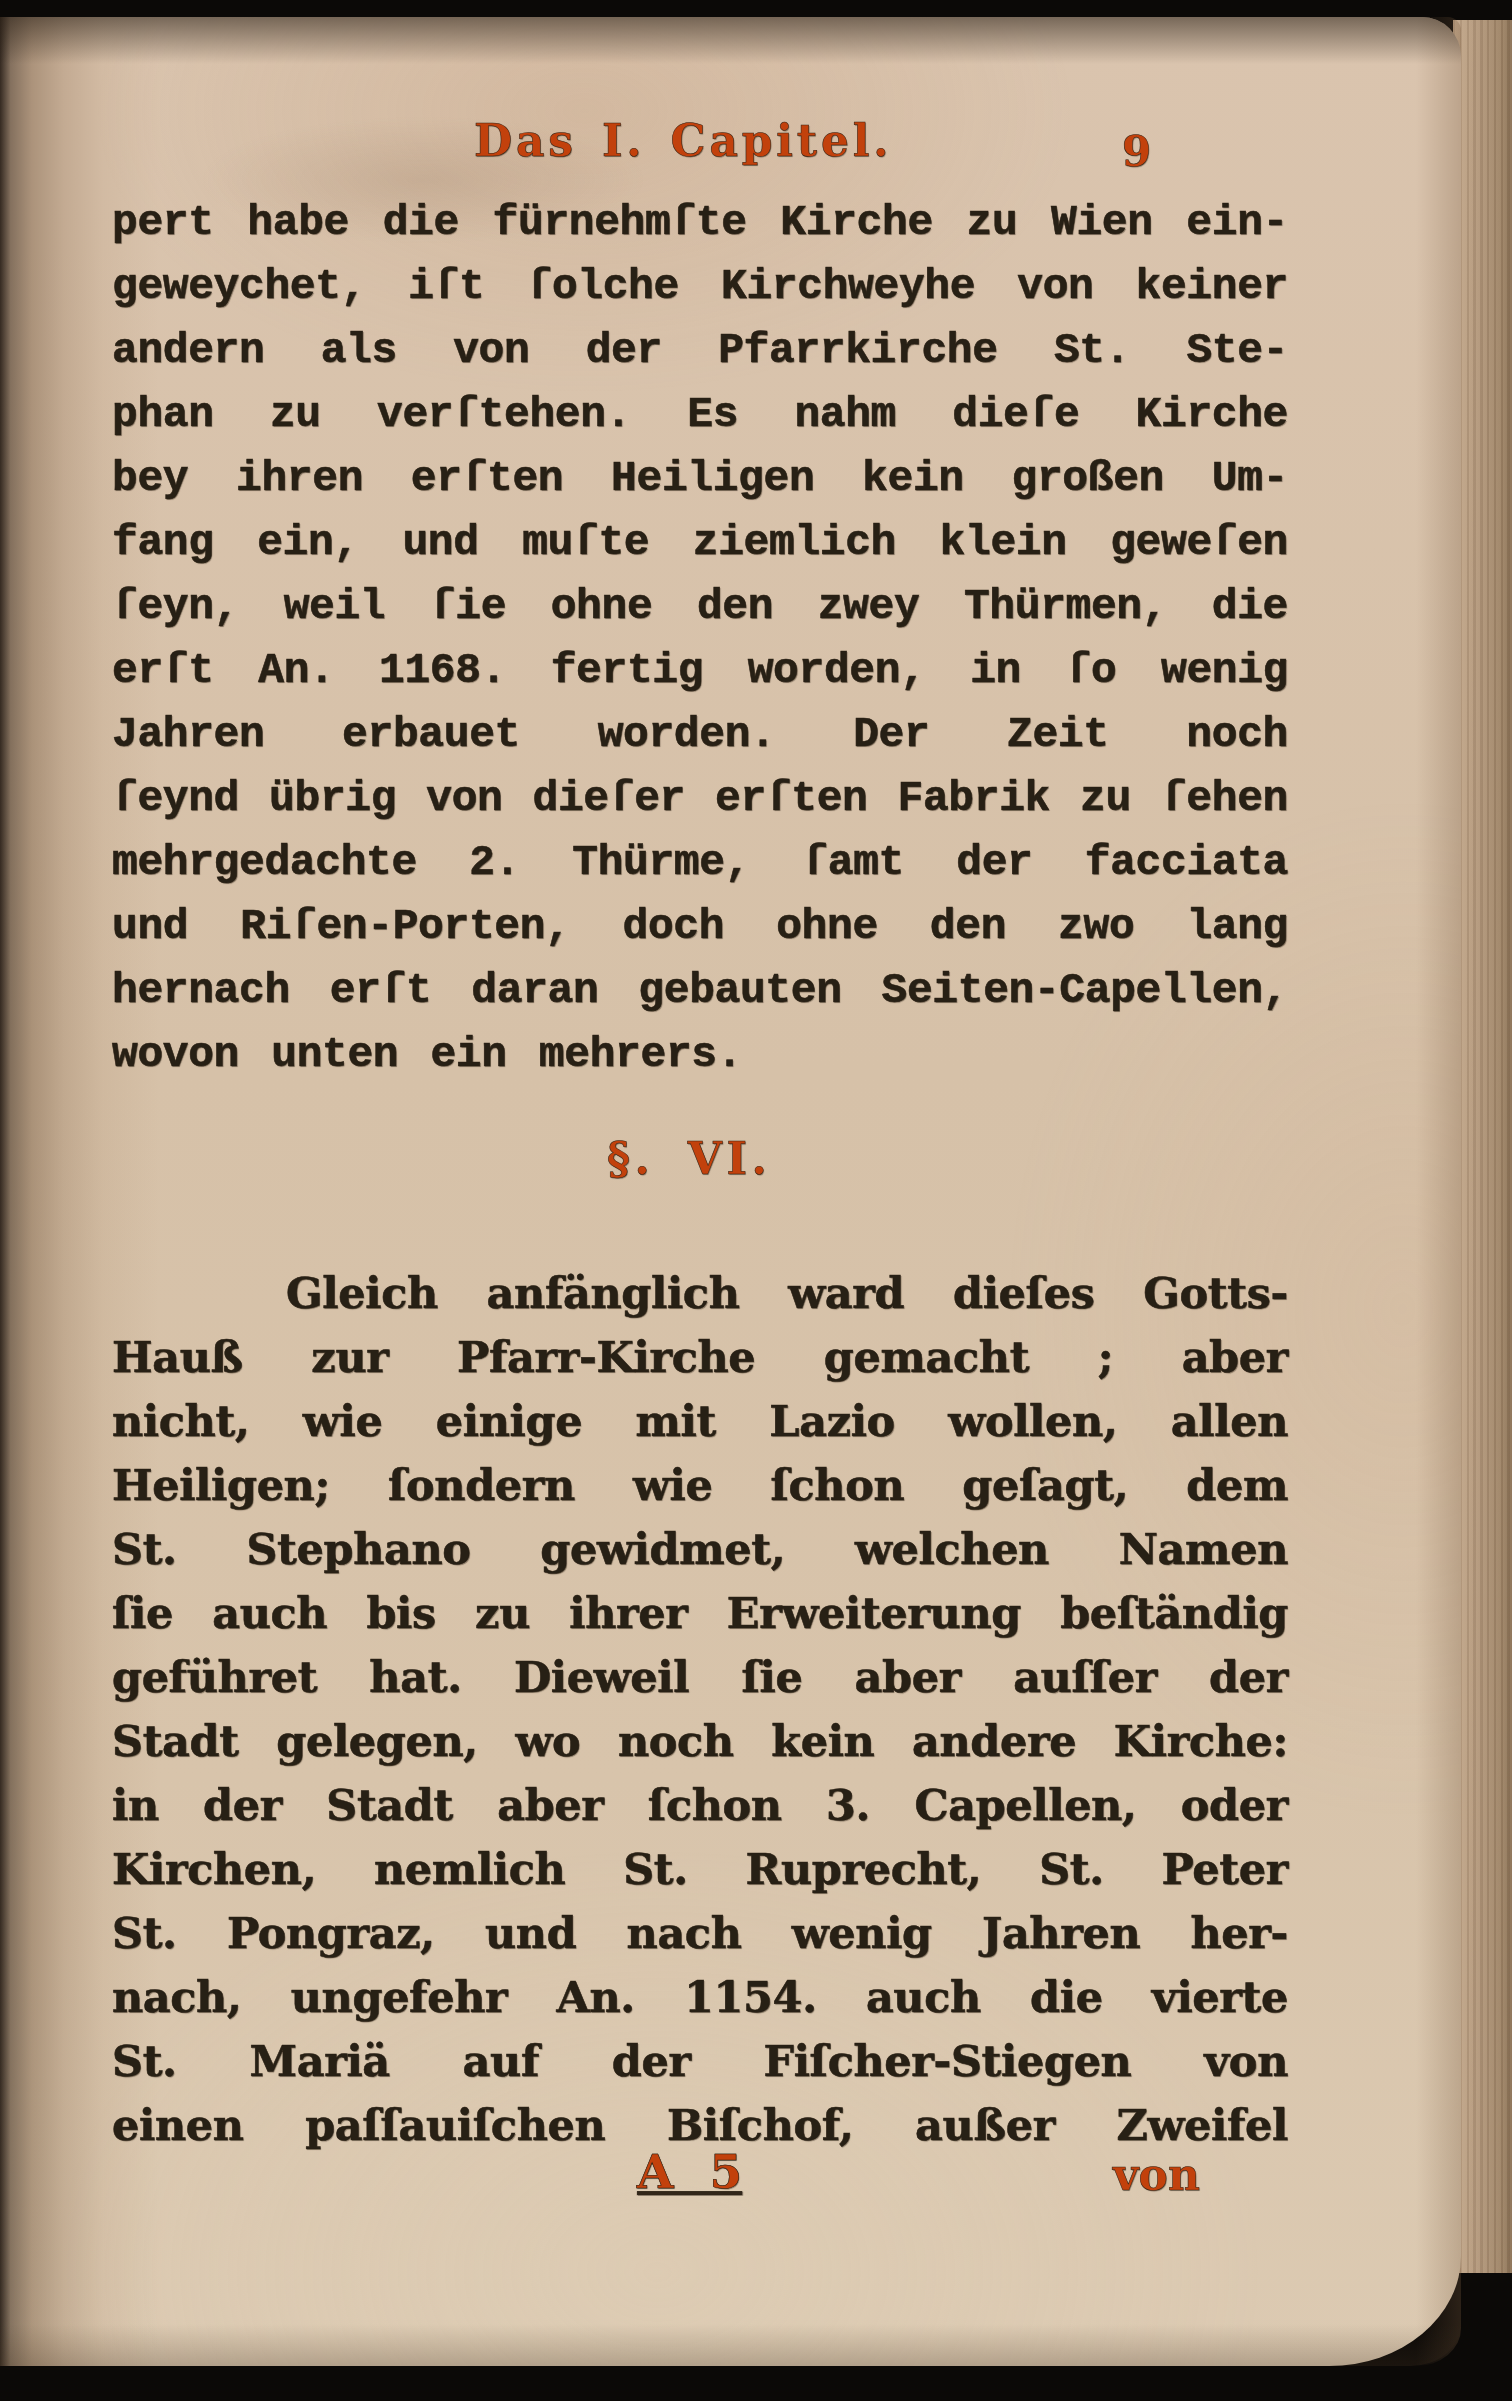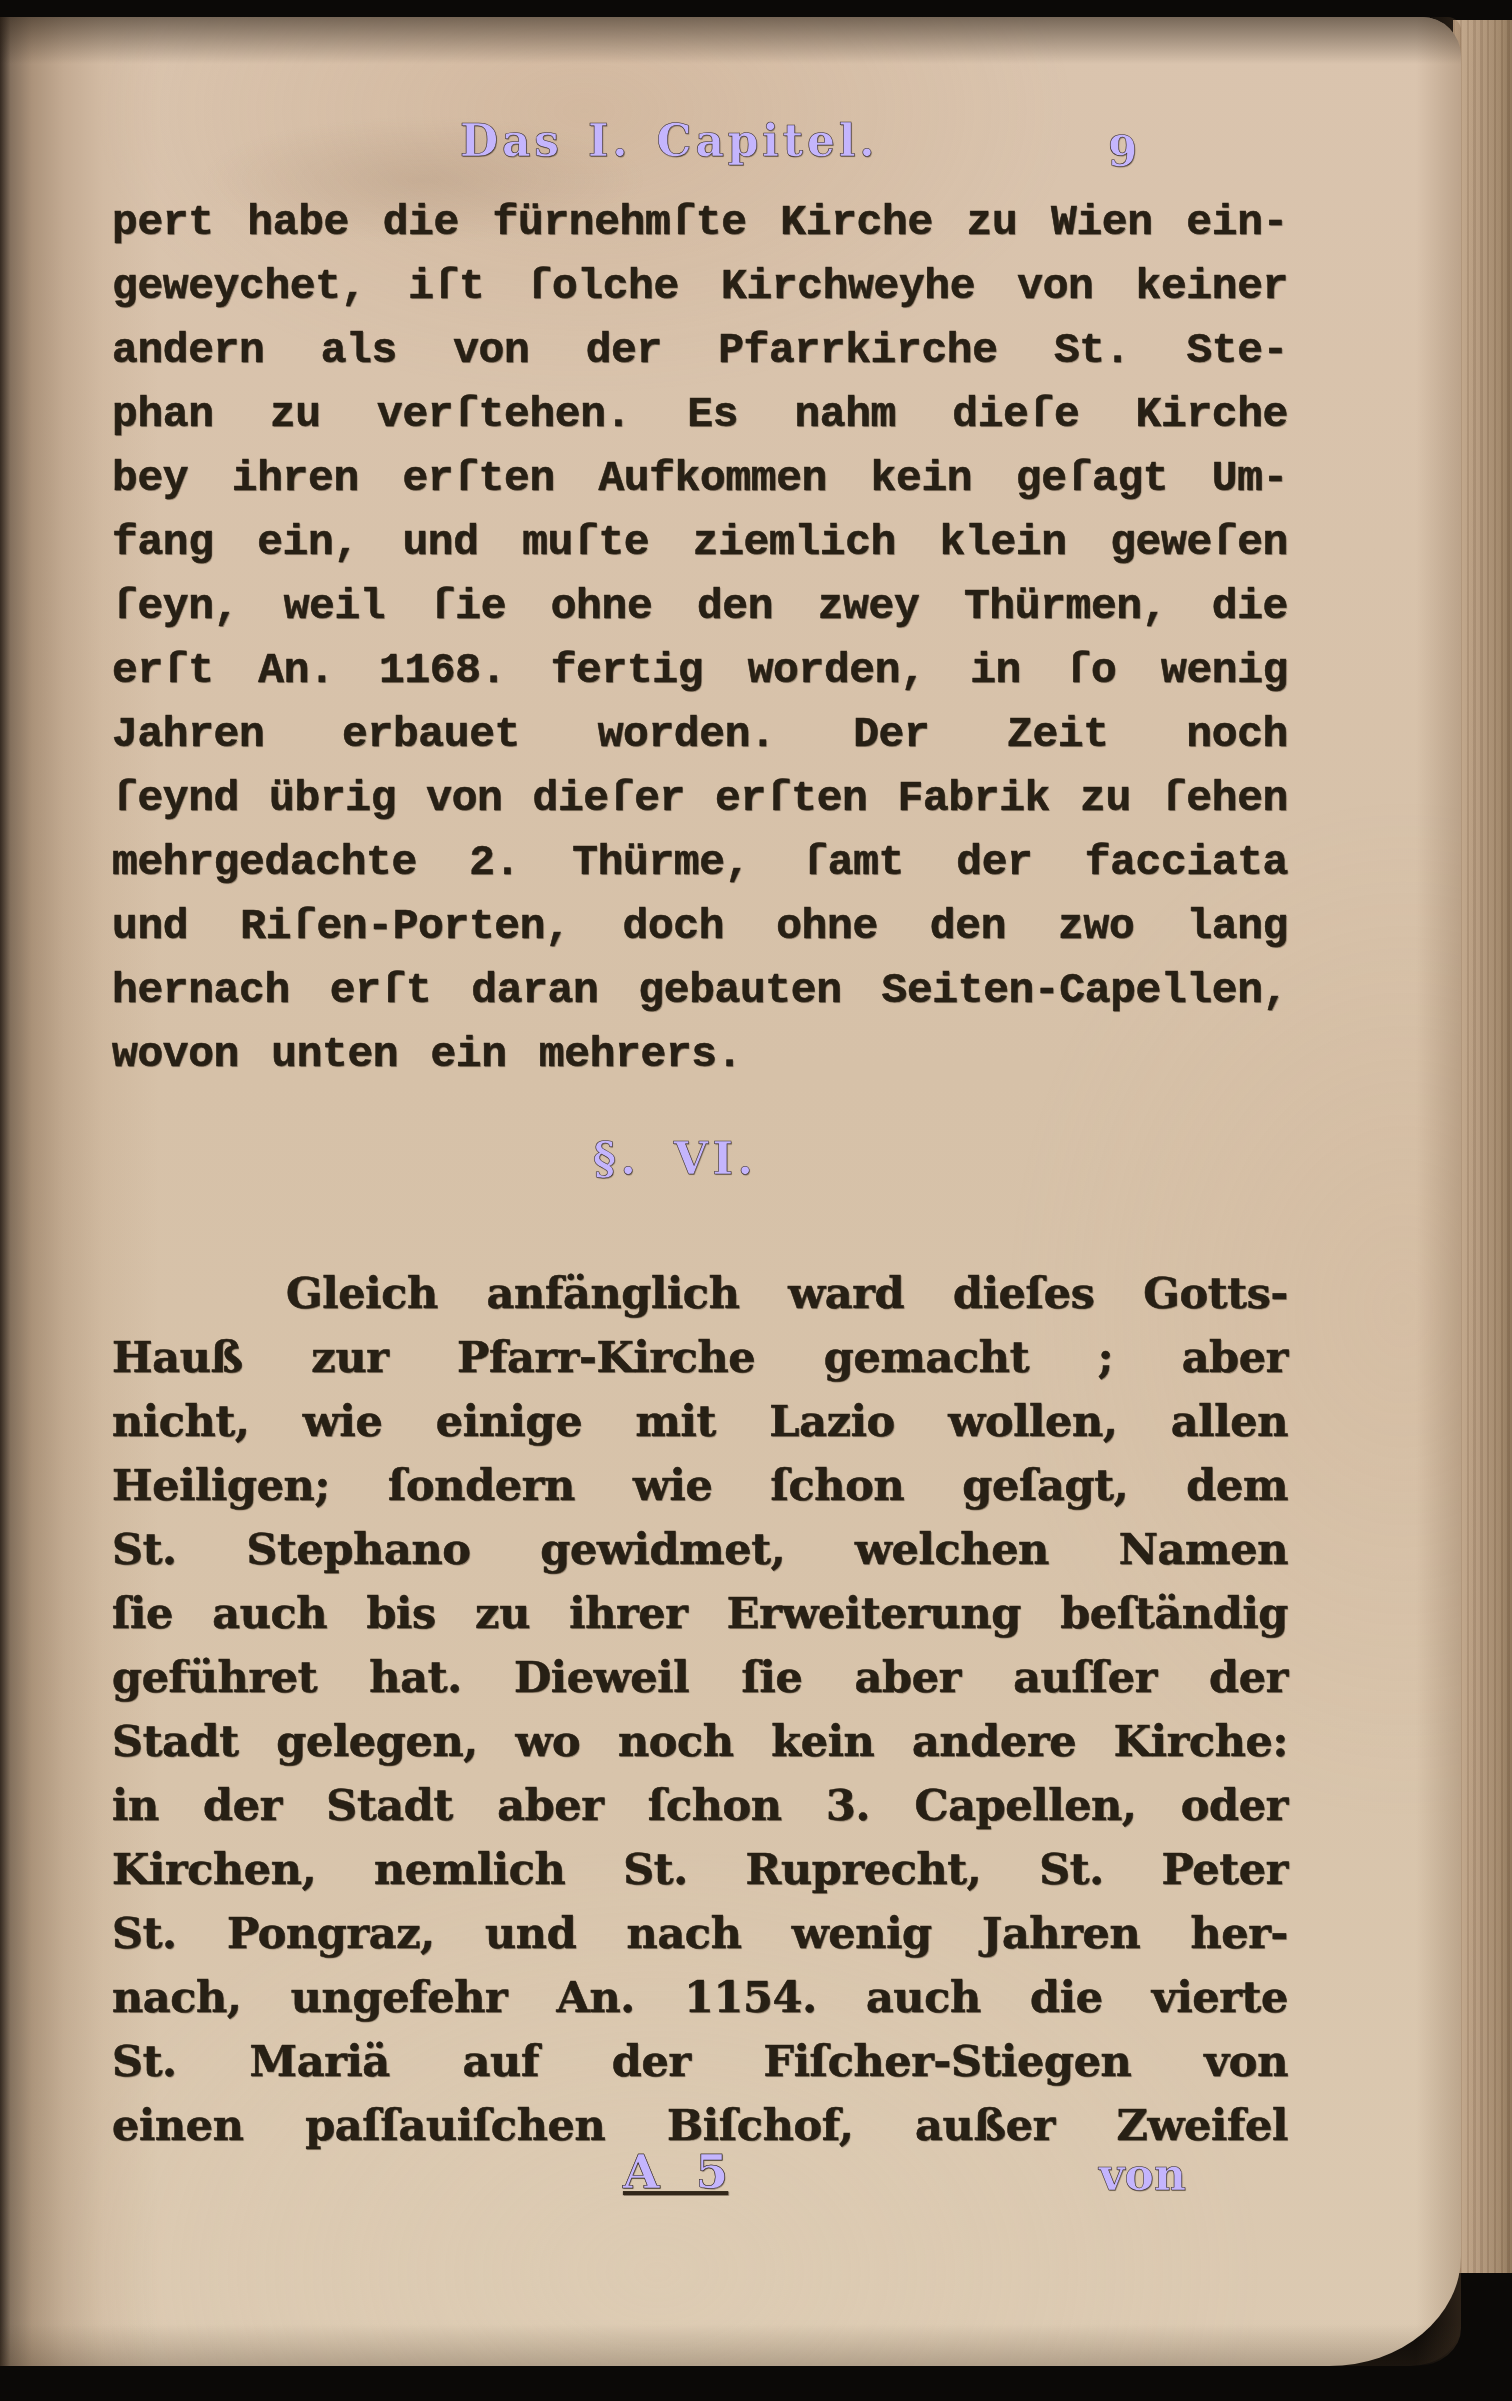--- a/index.html
+++ b/index.html
@@ -52,25 +52,26 @@
   }
   .bottom-shade {
     position: absolute; left: 0; right: 0; bottom: 0; height: 42px;
     border-bottom-right-radius: 132px 110px;
     background: linear-gradient(0deg, rgba(70,52,34,0.28), rgba(70,52,34,0) 100%);
   }
 
   
   .ink {
     position: absolute;
-    color: #c4b5fd;
+    color: #c2410c;
     font-weight: 700;
     -webkit-text-stroke: 0.5px rgba(42,32,20,0.9);
     text-shadow: 0.8px 0.8px 0.8px rgba(40,28,16,0.45), -0.4px 0.4px 0.6px rgba(40,28,16,0.30);
     white-space: nowrap;
+    margin-left: 14px;
   }
   .running-head   { left: 460px;  top: 115px;  font-size: 44px; letter-spacing: 3.8px; word-spacing: 6px; }
   .page-num       { left: 1108px; top: 127px;  font-size: 42px; }
   .section-head   { left: 593px;  top: 1133px; font-size: 44px; letter-spacing: 4.5px; word-spacing: 13.6px; }
   .sig-mark       { left: 623px;  top: 2144px; font-size: 47px; word-spacing: 19.7px; text-decoration: underline; }
   .catchword      { left: 1099px; top: 2149px; font-size: 44px; }
 
   .para {
     position: absolute; left: 112px; width: 1176px;
     color: #272015; font-weight: 700;
@@ -102,21 +103,21 @@
 
   <div class="ink running-head">Das I. Capitel.</div>
 
   <div class="ink page-num">9</div>
 
   <div class="para para-1">
     <div class="line">pert habe die fürnehmſte Kirche zu Wien ein-</div>
     <div class="line">geweychet, iſt ſolche Kirchweyhe von keiner</div>
     <div class="line">andern als von der Pfarrkirche St. Ste-</div>
     <div class="line">phan zu verſtehen. Es nahm dieſe Kirche</div>
-    <div class="line">bey ihren erſten Aufkommen kein geſagt Um-</div>
+    <div class="line">bey ihren erſten Heiligen kein großen Um-</div>
     <div class="line">fang ein, und muſte ziemlich klein geweſen</div>
     <div class="line">ſeyn, weil ſie ohne den zwey Thürmen, die</div>
     <div class="line">erſt An. 1168. fertig worden, in ſo wenig</div>
     <div class="line">Jahren erbauet worden. Der Zeit noch</div>
     <div class="line">ſeynd übrig von dieſer erſten Fabrik zu ſehen</div>
     <div class="line">mehrgedachte 2. Thürme, ſamt der facciata</div>
     <div class="line">und Riſen-Porten, doch ohne den zwo lang</div>
     <div class="line">hernach erſt daran gebauten Seiten-Capellen,</div>
     <div class="line para-end">wovon unten ein mehrers.</div>
   </div>

